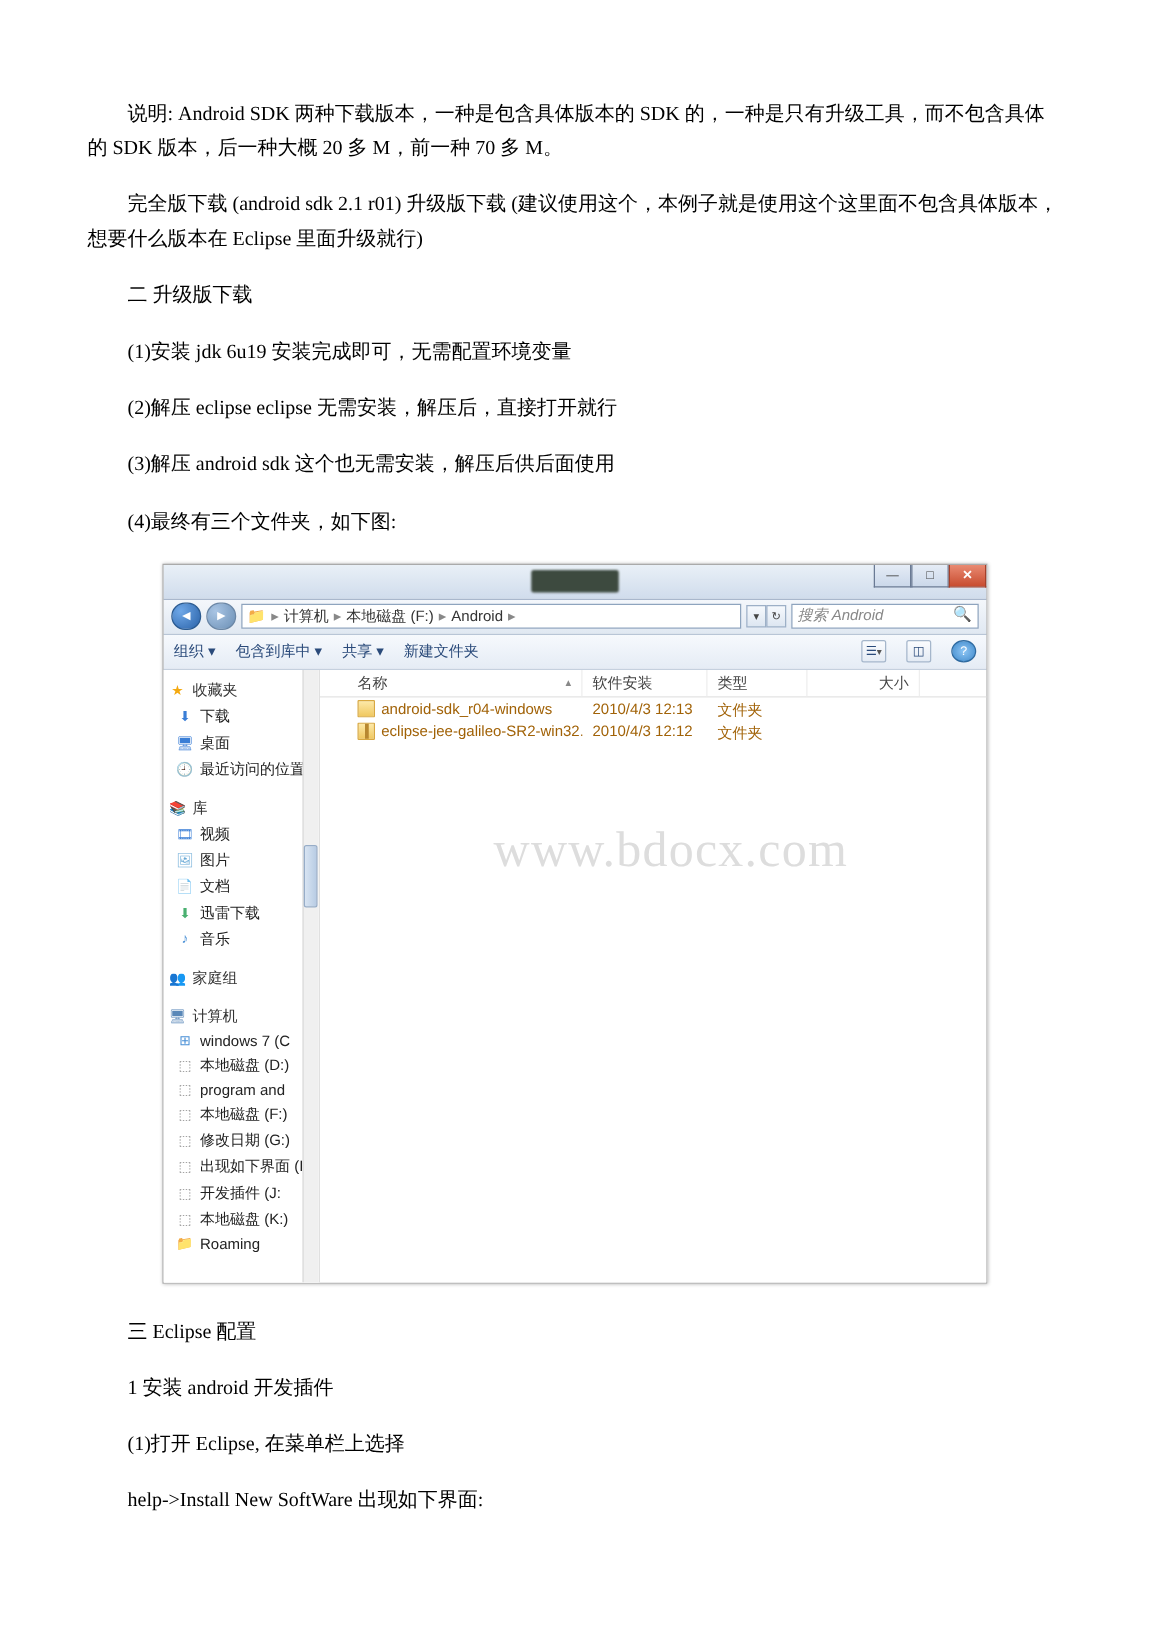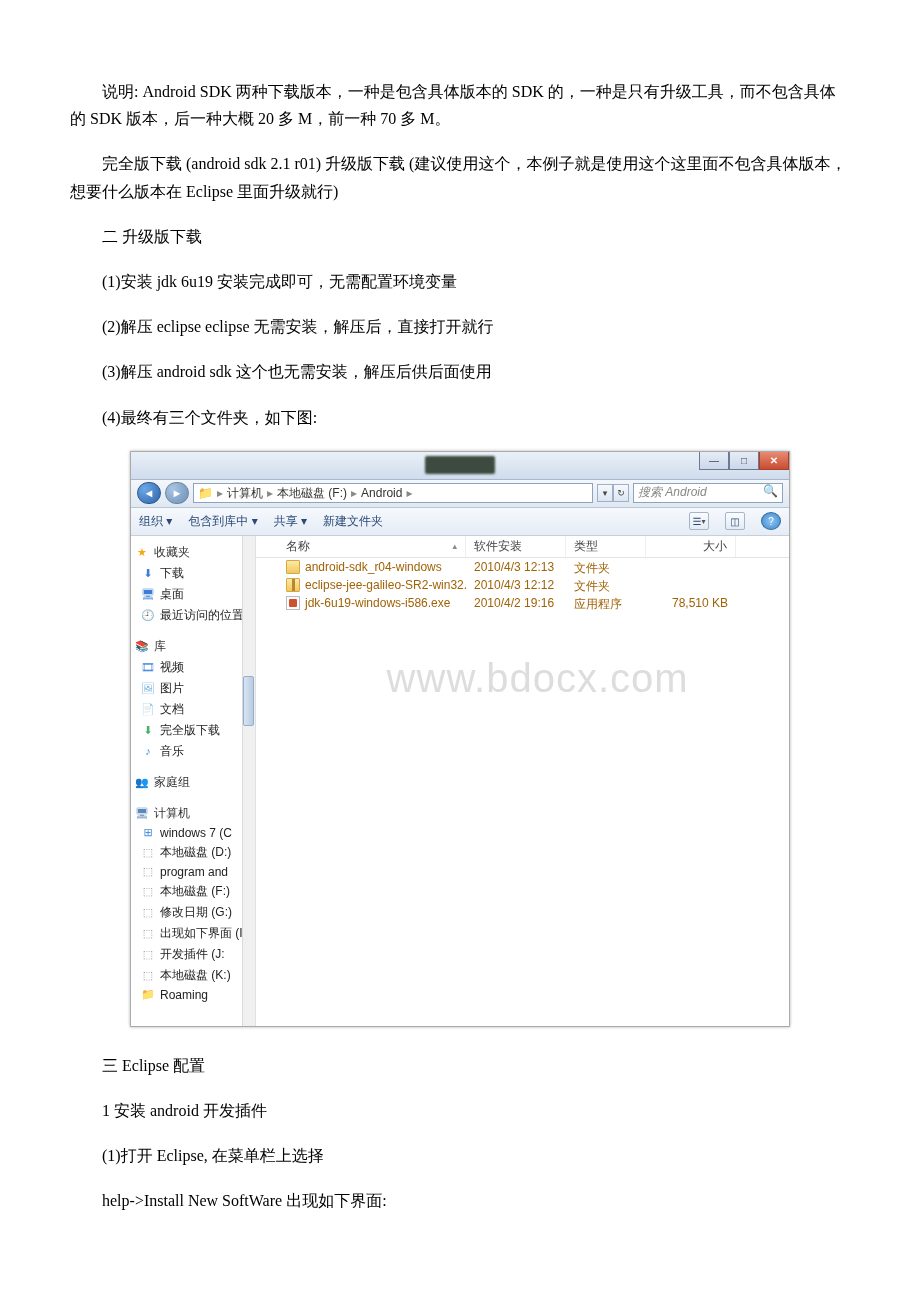--- a/index.html
+++ b/index.html
@@ -61,21 +61,21 @@
 .frow .fname{width:210px;padding-left:30px;display:flex;align-items:center;gap:5px;overflow:hidden;white-space:nowrap}
 .frow .fdate{width:100px;padding:0 8px}
 .frow .ftype{width:80px;padding:0 8px}
 .frow .fsize{width:90px;padding:0 8px;text-align:right}
 .fic{width:14px;height:14px;flex-shrink:0}
 .fic-folder{background:linear-gradient(#fde9a8,#f0c860);border:1px solid #d8a840;border-radius:1px}
 .fic-zip{background:linear-gradient(#fde9a8,#f0c860);border:1px solid #d8a840;border-radius:1px;position:relative}
 .fic-zip::after{content:"";position:absolute;left:5px;top:0;width:3px;height:100%;background:#b88830}
 .fic-exe{background:#fff;border:1px solid #bbb;position:relative}
 .fic-exe::after{content:"";position:absolute;left:2px;top:2px;width:8px;height:8px;background:#d05030;border-radius:1px}
-.watermark{position:absolute;left:50%;top:120px;transform:translateX(-45%);font-size:40px;color:#ddd;font-family:Liberation Sans, sans-serif;letter-spacing:1px;pointer-events:none}
+.watermark{position:absolute;left:50%;top:120px;transform:translateX(-45%);font-size:40px;color:#ddd;font-family:Liberation Serif, serif;letter-spacing:1px;pointer-events:none}
 .statusbar{height:40px;border-top:1px solid #dcdcdc;background:linear-gradient(#f7f9fc,#eef2f7);display:flex;align-items:center;padding:0 8px;gap:10px}
 .bigfolder{width:32px;height:28px;background:linear-gradient(#fde9a8,#f0c860);border:1px solid #d8a840;border-radius:2px}
 .tridrop{font-size:8px;color:#555}
 </style>
 </head>
 <body>
 
 <p class="para">说明: Android SDK 两种下载版本，一种是包含具体版本的 SDK 的，一种是只有升级工具，而不包含具体的 SDK 版本，后一种大概 20 多 M，前一种 70 多 M。</p>
 <p class="para">完全版下载 (android sdk 2.1 r01)  升级版下载 (建议使用这个，本例子就是使用这个这里面不包含具体版本，想要什么版本在 Eclipse 里面升级就行)</p>
 <p class="para">二 升级版下载</p>
@@ -157,21 +157,21 @@
         <div class="sbitem">
             <span class="ic ic-pic">🖼</span>
             <span>图片</span>
           </div>
         <div class="sbitem">
             <span class="ic ic-doc">📄</span>
             <span>文档</span>
           </div>
         <div class="sbitem">
             <span class="ic ic-xl">⬇</span>
-            <span>完全版下载</span>
+            <span>迅雷下载</span>
           </div>
         <div class="sbitem">
             <span class="ic ic-music">♪</span>
             <span>音乐</span>
           </div>
       </div>
       <div class="sbgroup">
         <div class="sbitem head">
             <span class="ic ic-home">👥</span>
             <span>家庭组</span>
@@ -244,29 +244,20 @@
         </div>
         <div class="frow">
           <div class="fname">
               <span class="fic fic-zip"></span>
               <span>eclipse-jee-galileo-SR2-win32.zip</span>
             </div>
           <div class="fdate">2010/4/3 12:12</div>
           <div class="ftype">文件夹</div>
           <div class="fsize"></div>
         </div>
-        <div class="frow">
-          <div class="fname">
-              <span class="fic fic-exe"></span>
-              <span>jdk-6u19-windows-i586.exe</span>
-            </div>
-          <div class="fdate">2010/4/2 19:16</div>
-          <div class="ftype">应用程序</div>
-          <div class="fsize">78,510 KB</div>
-        </div>
       </div>
       <div class="watermark">www.bdocx.com</div>
     </div>
   </div>
 </div>
 
 <p class="para">三 Eclipse 配置</p>
 <p class="para">1 安装 android 开发插件</p>
 <p class="para">(1)打开 Eclipse, 在菜单栏上选择</p>
 <p class="para">help-&gt;Install New SoftWare 出现如下界面:</p>

